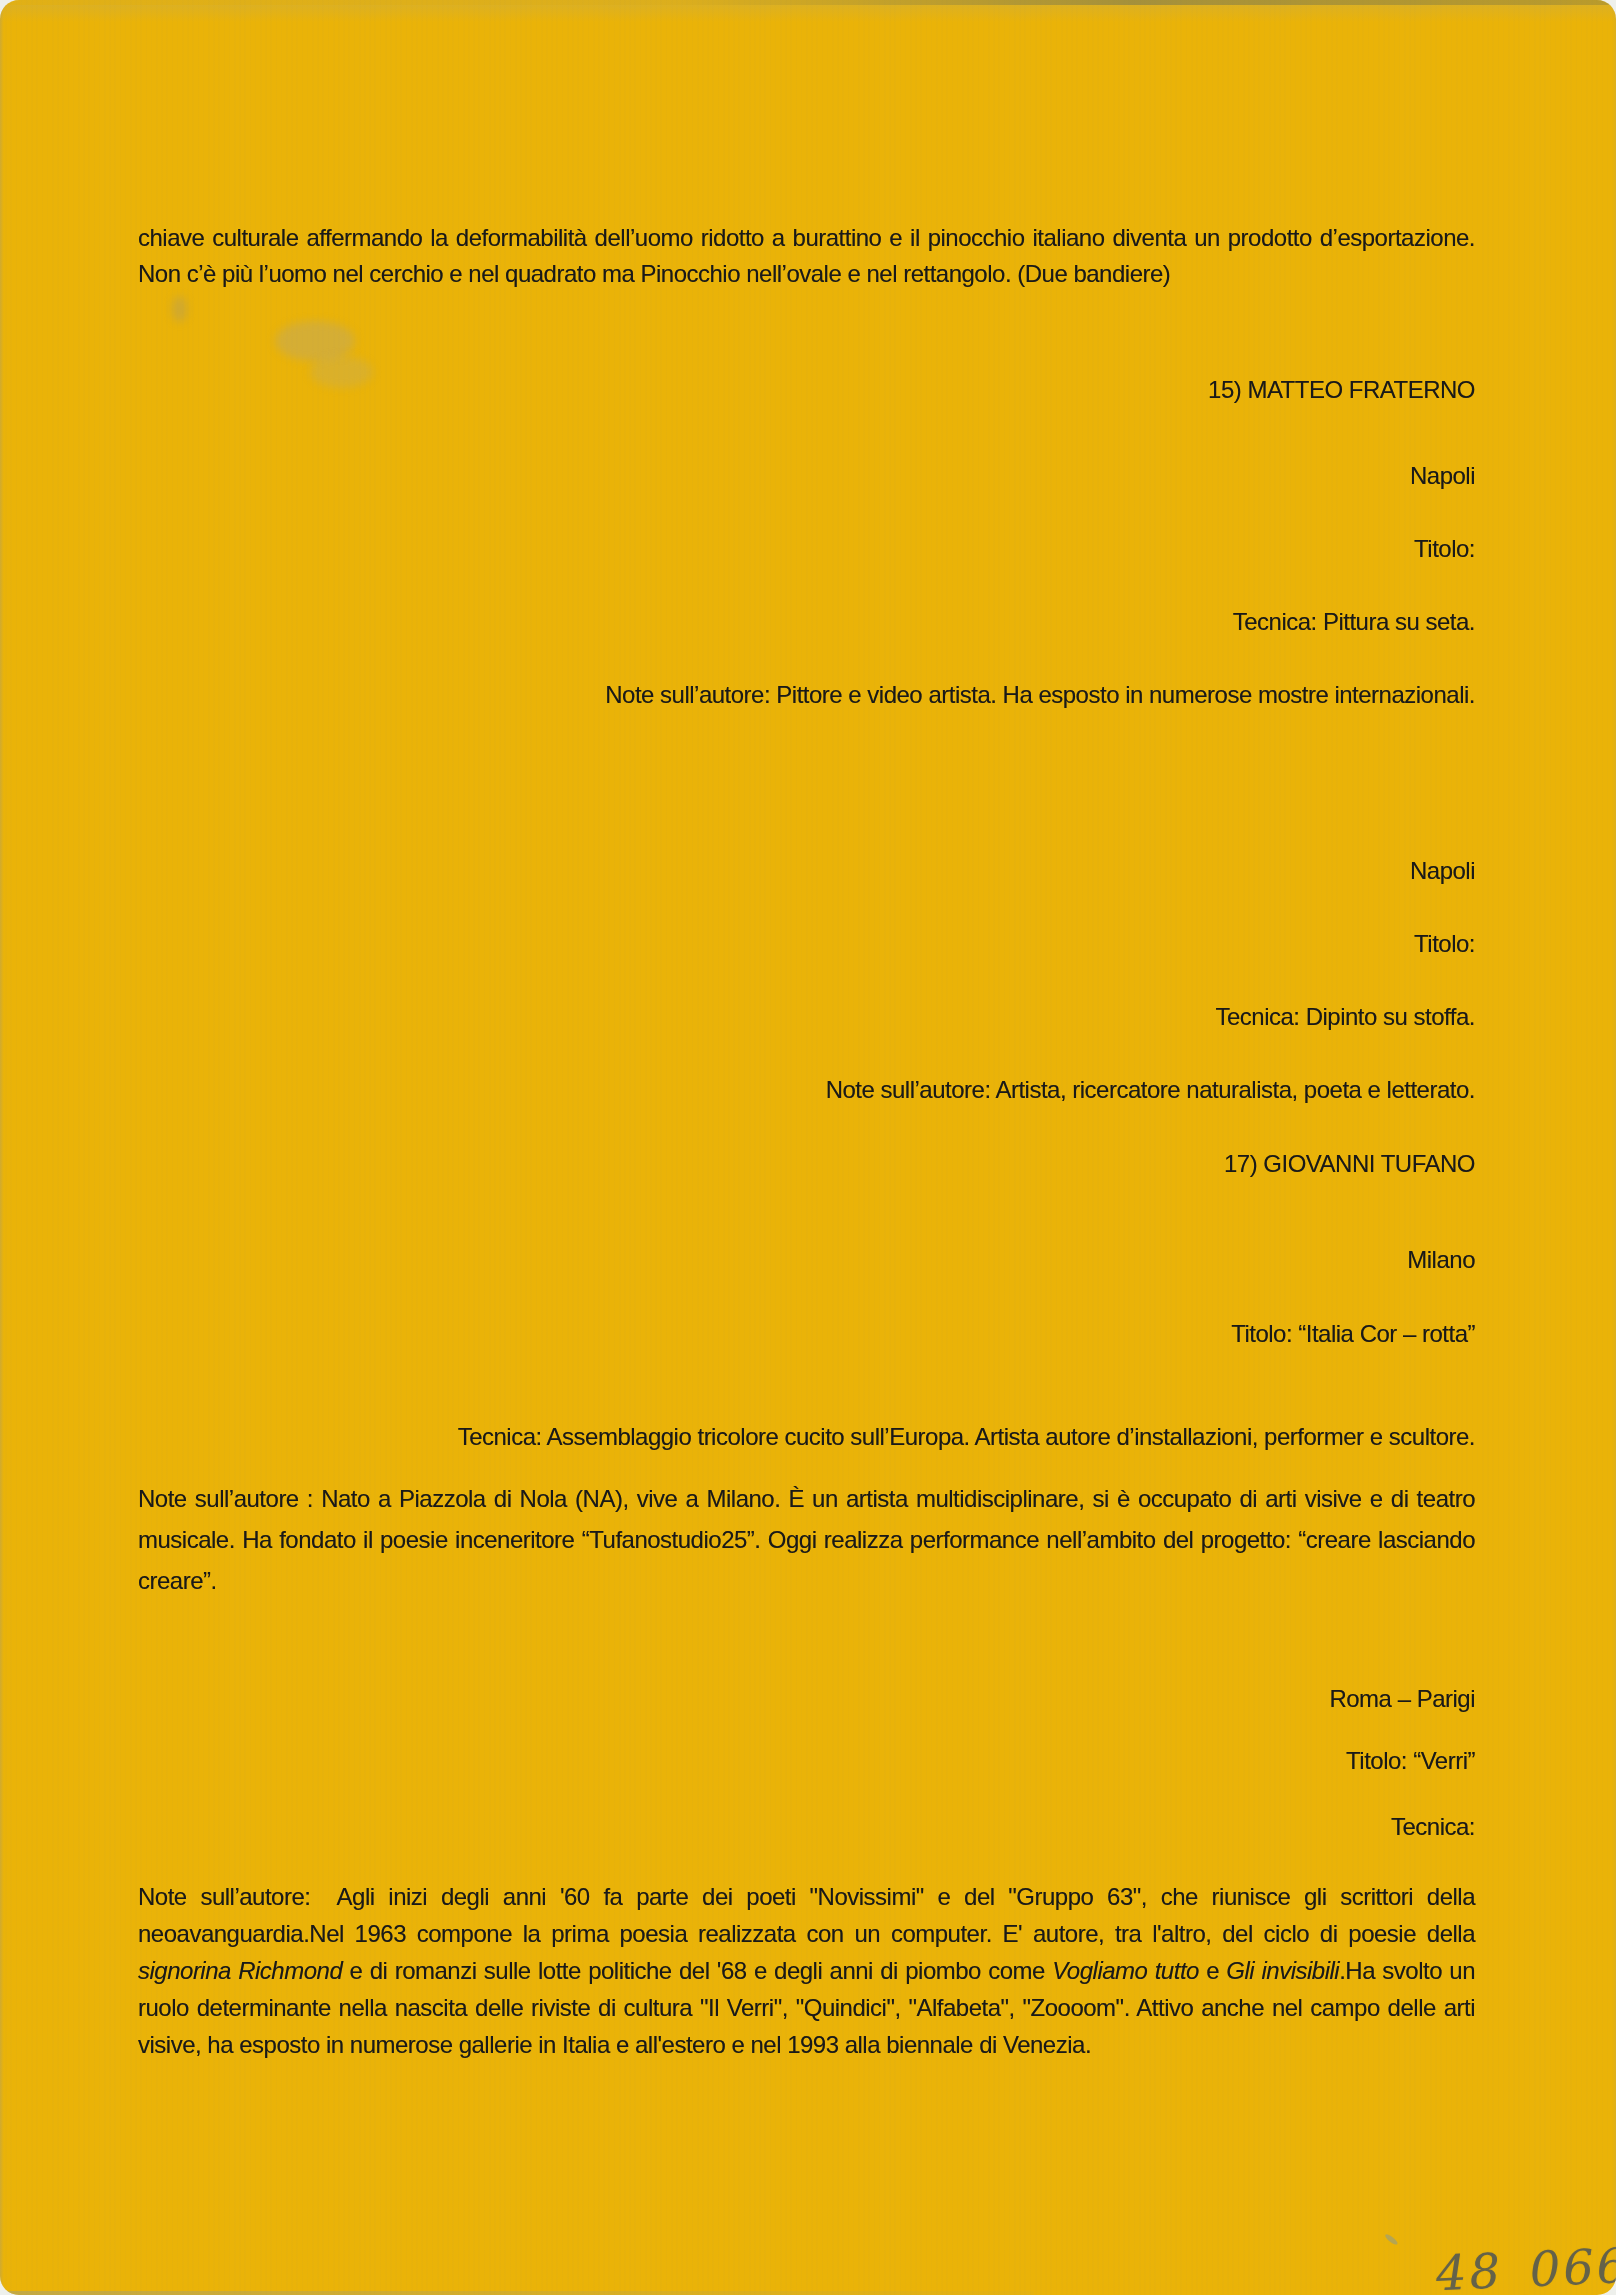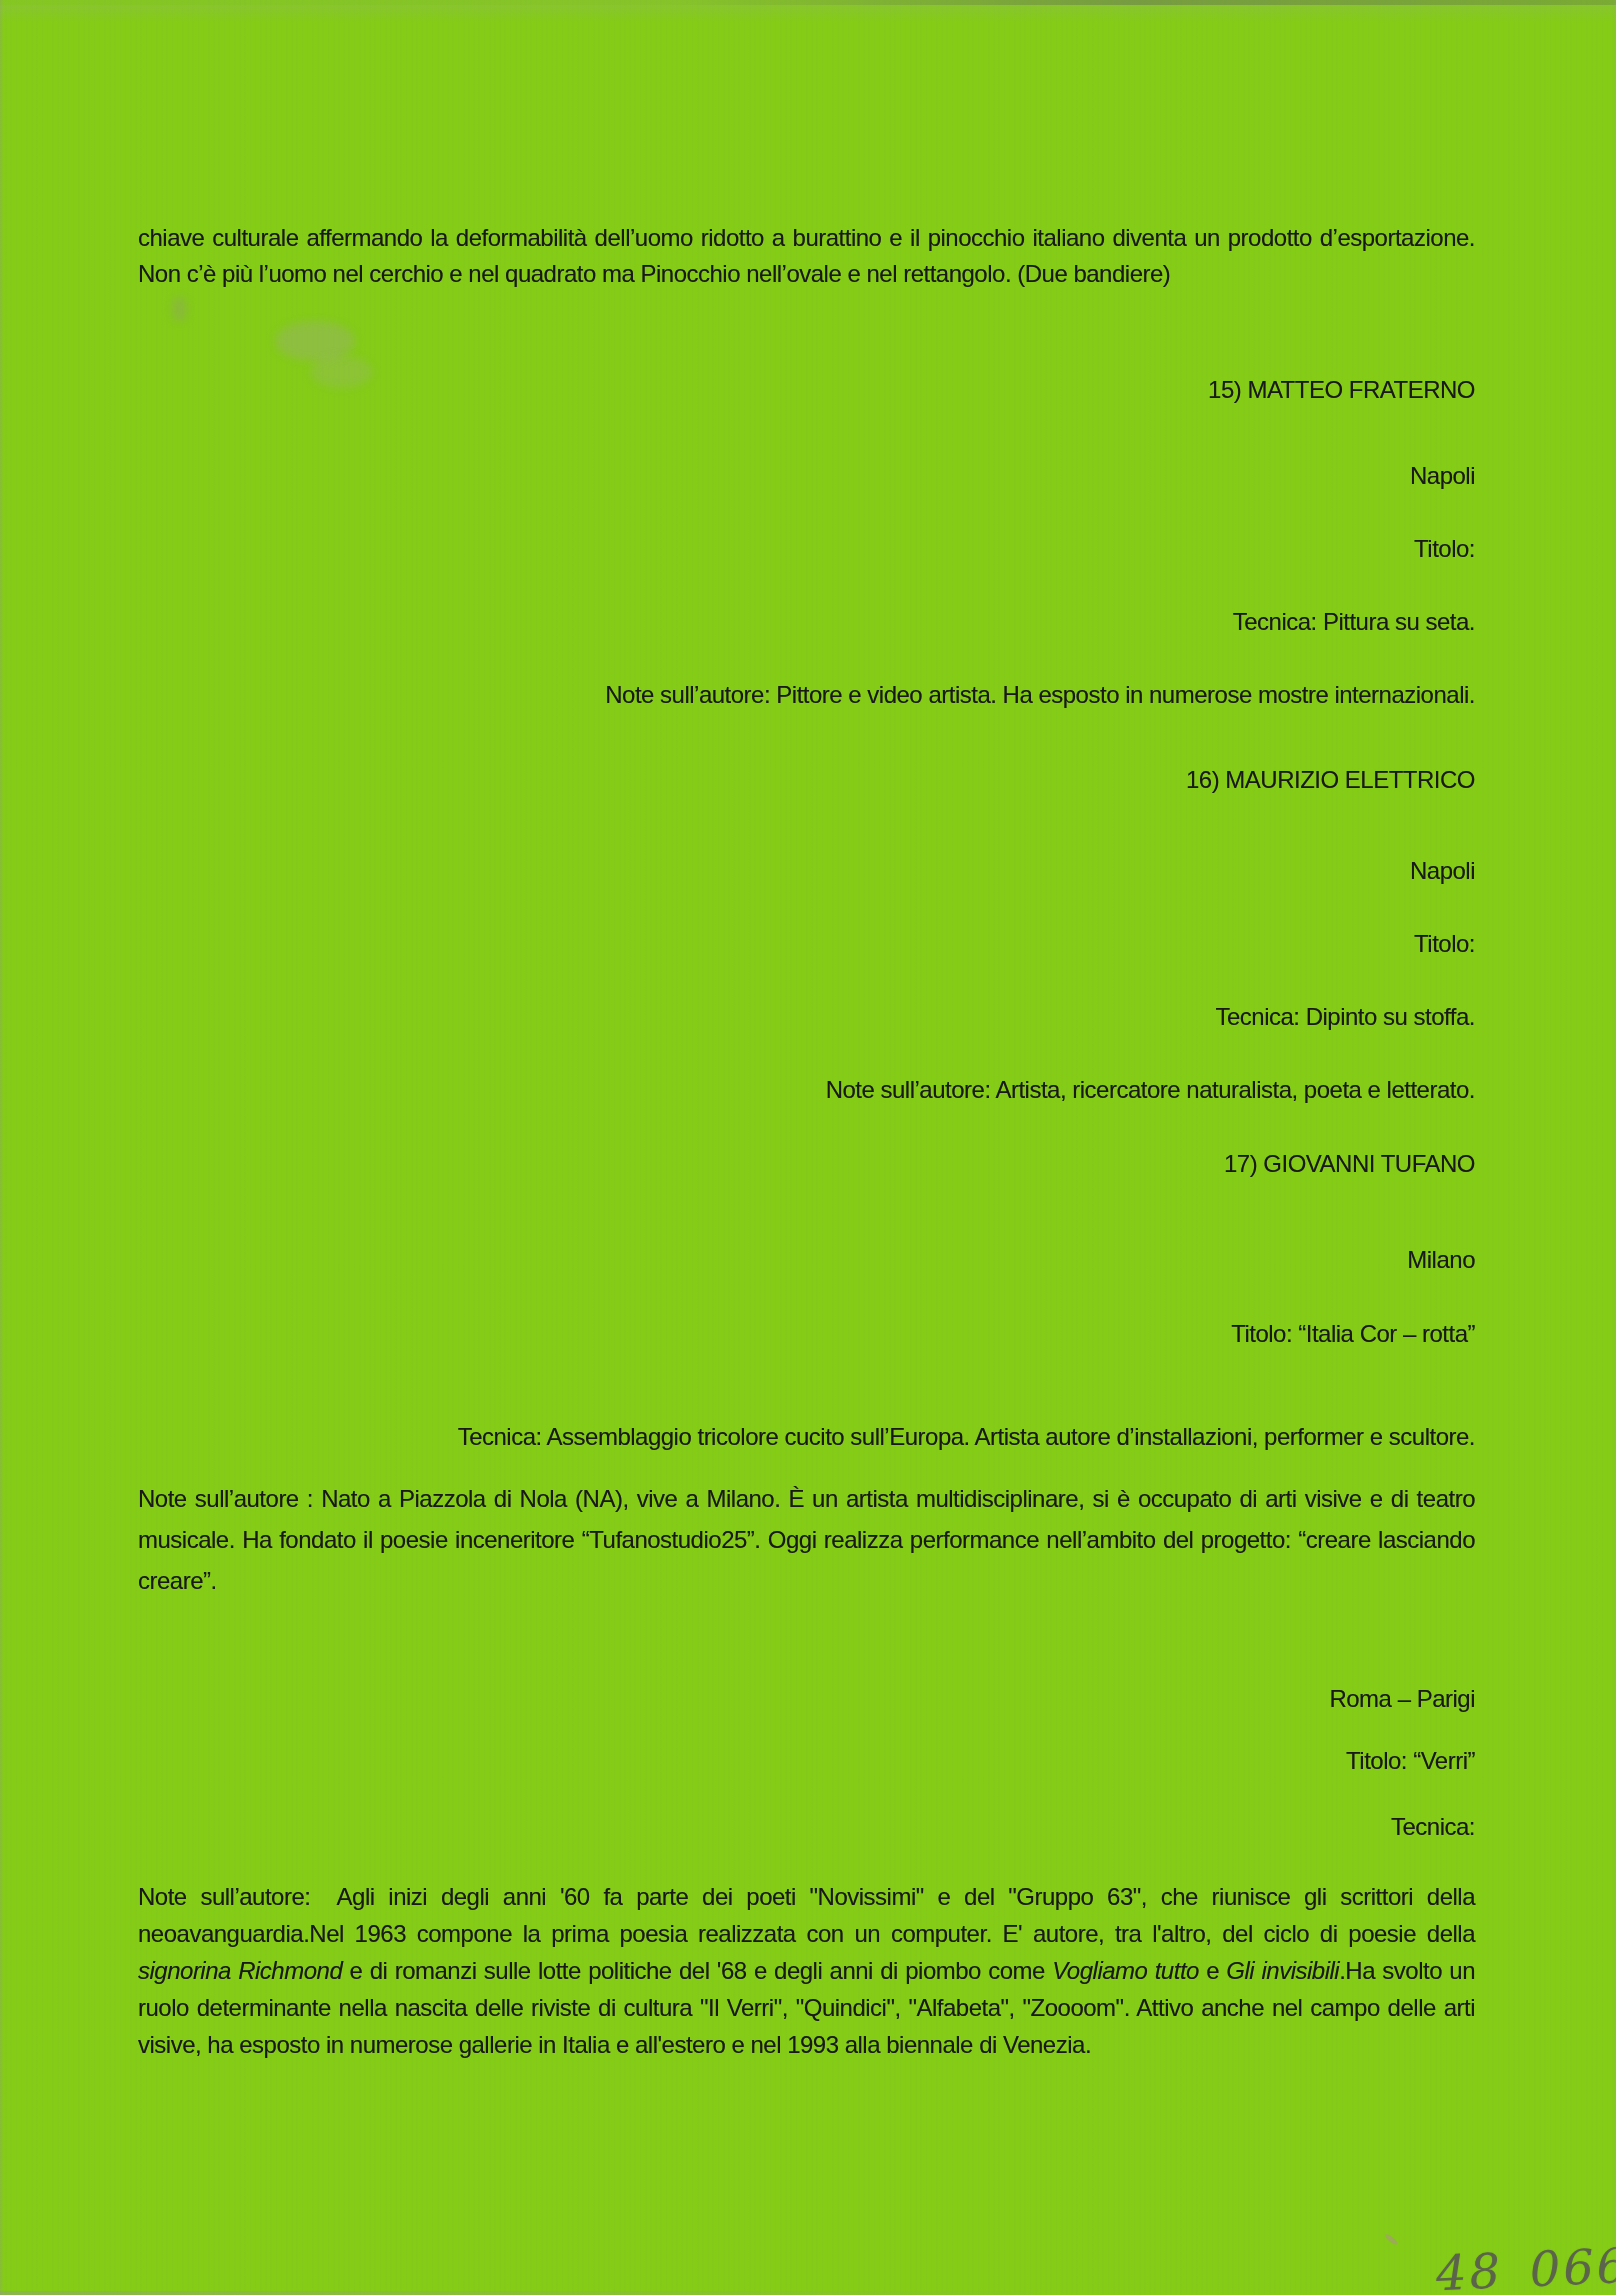--- a/index.html
+++ b/index.html
@@ -7,22 +7,23 @@
     padding: 0;
     width: 1616px;
     height: 2295px;
     background: #eef0ec;
   }
   .page {
     position: absolute;
     inset: 0;
     width: 1616px;
     height: 2295px;
-    background: #84cc16;
+    background: #eab308;
     overflow: hidden;
+    border-radius: 19px;
   }
   
   .scan-streaks {
     position: absolute;
     inset: 0;
     background: repeating-linear-gradient(
       90deg,
       rgba(120,126,114,0.022) 0px, rgba(120,126,114,0.022) 1.7px,
       rgba(255,255,255,0) 1.7px, rgba(255,255,255,0) 5.2px
     );
@@ -113,21 +114,20 @@
   <div class="smudge s3"></div>
 
   <p class="block justify lh-intro" style="top:196px">chiave culturale affermando la deformabilità dell’uomo ridotto a burattino e il pinocchio italiano diventa un prodotto d’esportazione. Non c’è più l’uomo nel cerchio e nel quadrato ma Pinocchio nell’ovale e nel rettangolo. (Due bandiere)</p>
 
   <p class="block heading" style="top:347px">15) MATTEO FRATERNO</p>
   <p class="block" style="top:433px">Napoli</p>
   <p class="block" style="top:506px">Titolo:</p>
   <p class="block" style="top:579px">Tecnica: Pittura su seta.</p>
   <p class="block" style="top:652px">Note sull’autore: Pittore e video artista. Ha esposto in numerose mostre internazionali.</p>
 
-  <p class="block heading" style="top:737px">16) MAURIZIO ELETTRICO</p>
   <p class="block" style="top:828px">Napoli</p>
   <p class="block" style="top:901px">Titolo:</p>
   <p class="block" style="top:974px">Tecnica: Dipinto su stoffa.</p>
   <p class="block" style="top:1047px">Note sull’autore: Artista, ricercatore naturalista, poeta e letterato.</p>
 
   <p class="block heading" style="top:1121px">17) GIOVANNI TUFANO</p>
   <p class="block" style="top:1217px">Milano</p>
   <p class="block" style="top:1291px">Titolo: “Italia Cor – rotta”</p>
   <p class="block" style="top:1394px">Tecnica: Assemblaggio tricolore cucito sull’Europa. Artista autore d’installazioni, performer e scultore.</p>
   <p class="block justify lh-note17" style="top:1454px">Note sull’autore : Nato a Piazzola di Nola (NA), vive a Milano. È un artista multidisciplinare, si è occupato di arti visive e di teatro musicale. Ha fondato il poesie inceneritore “Tufanostudio25”. Oggi realizza performance nell’ambito del progetto: “creare lasciando creare”.</p>

